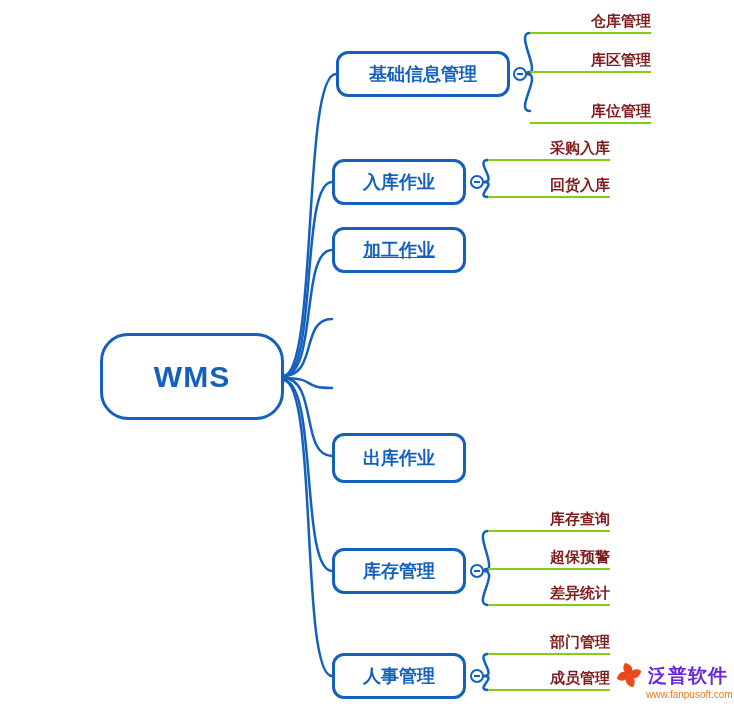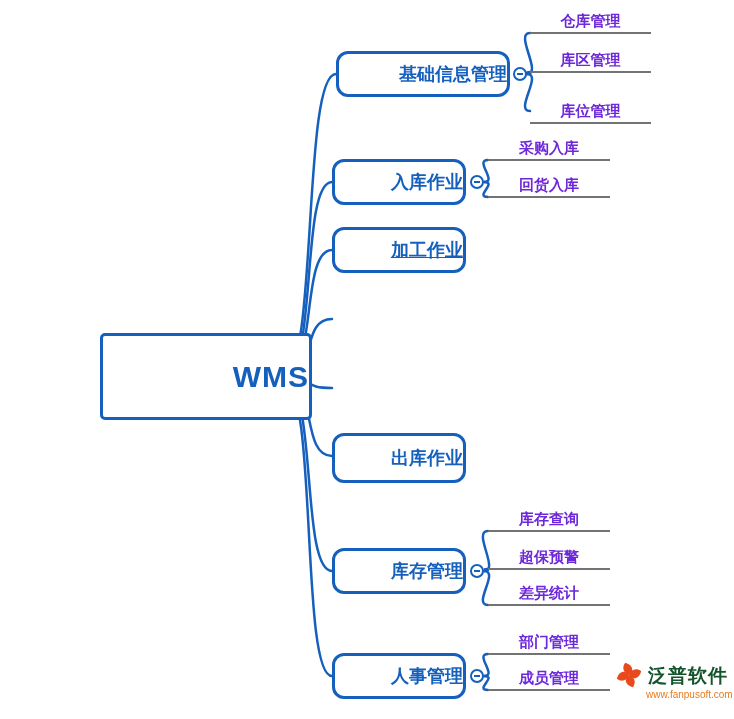--- a/index.html
+++ b/index.html
@@ -8,42 +8,42 @@
   .canvas {
     position:relative;
     width:734px; height:719px;
     background:#ffffff;
     overflow:hidden;
   }
   svg.links { position:absolute; left:0; top:0; width:734px; height:719px; }
 
   .node {
     position:absolute;
-    display:flex; align-items:center; justify-content:flex-end;
+    display:flex; align-items:center; justify-content:center;
     background:#ffffff;
     border:3px solid #1560bd;
     border-radius:12px;
     color:#1560bd;
     font-weight:600;
     cursor:pointer;
   }
   .root-node {
-    left:100px; top:333px; width:212px; height:87px;
-    border-radius:5px;
+    left:100px; top:333px; width:184px; height:87px;
+    border-radius:28px;
     font-size:30px; letter-spacing:1px;
   }
   .branch { font-size:18px; }
 
   .child-label {
     position:absolute;
     height:24px; line-height:22px;
-    text-align:center;
+    text-align:right;
     font-size:15px; font-weight:600;
-    color:#6d28d9;
-    border-bottom:2px solid #737373;
+    color:#7f1d1d;
+    border-bottom:2px solid #84cc16;
     cursor:pointer;
     background:transparent;
   }
 
   .toggle {
     position:absolute;
     width:14px; height:14px;
     border:2px solid #1560bd;
     border-radius:50%;
     background:#ffffff;
@@ -52,21 +52,21 @@
   }
   .toggle .minus { width:6px; height:2px; background:#1560bd; }
 
   .logo {
     position:absolute; left:612px; top:658px;
     width:118px; height:48px;
   }
   .logo-icon { position:absolute; left:2px; top:2px; width:30px; height:30px; }
   .logo-name {
     position:absolute; left:36px; top:5px;
-    font-size:19px; font-weight:700; color:#14532d;
+    font-size:19px; font-weight:700; color:#6d28d9;
     letter-spacing:1px; white-space:nowrap;
   }
   .logo-url {
     position:absolute; left:34px; top:31px;
     font-size:10px; color:#e87b1e; white-space:nowrap;
   }
 </style>
 </head>
 <body>
 

